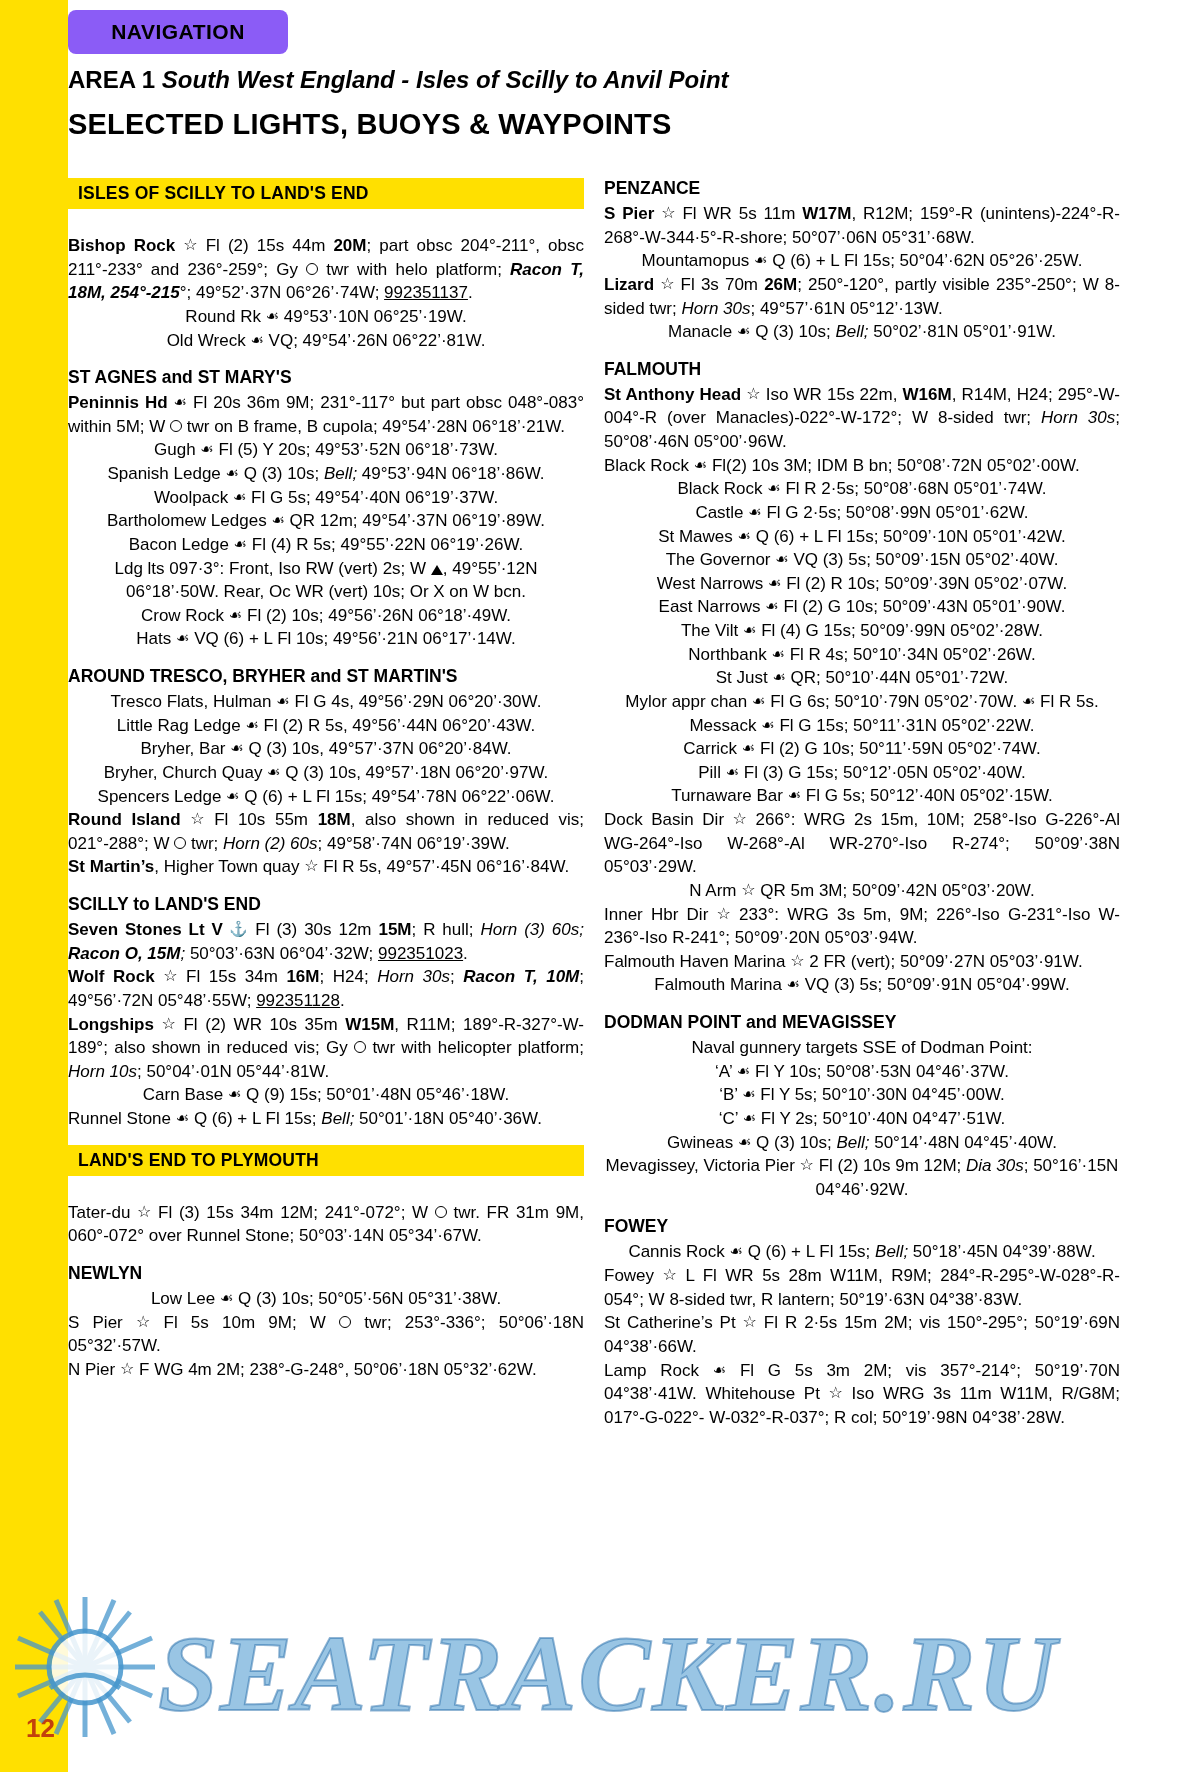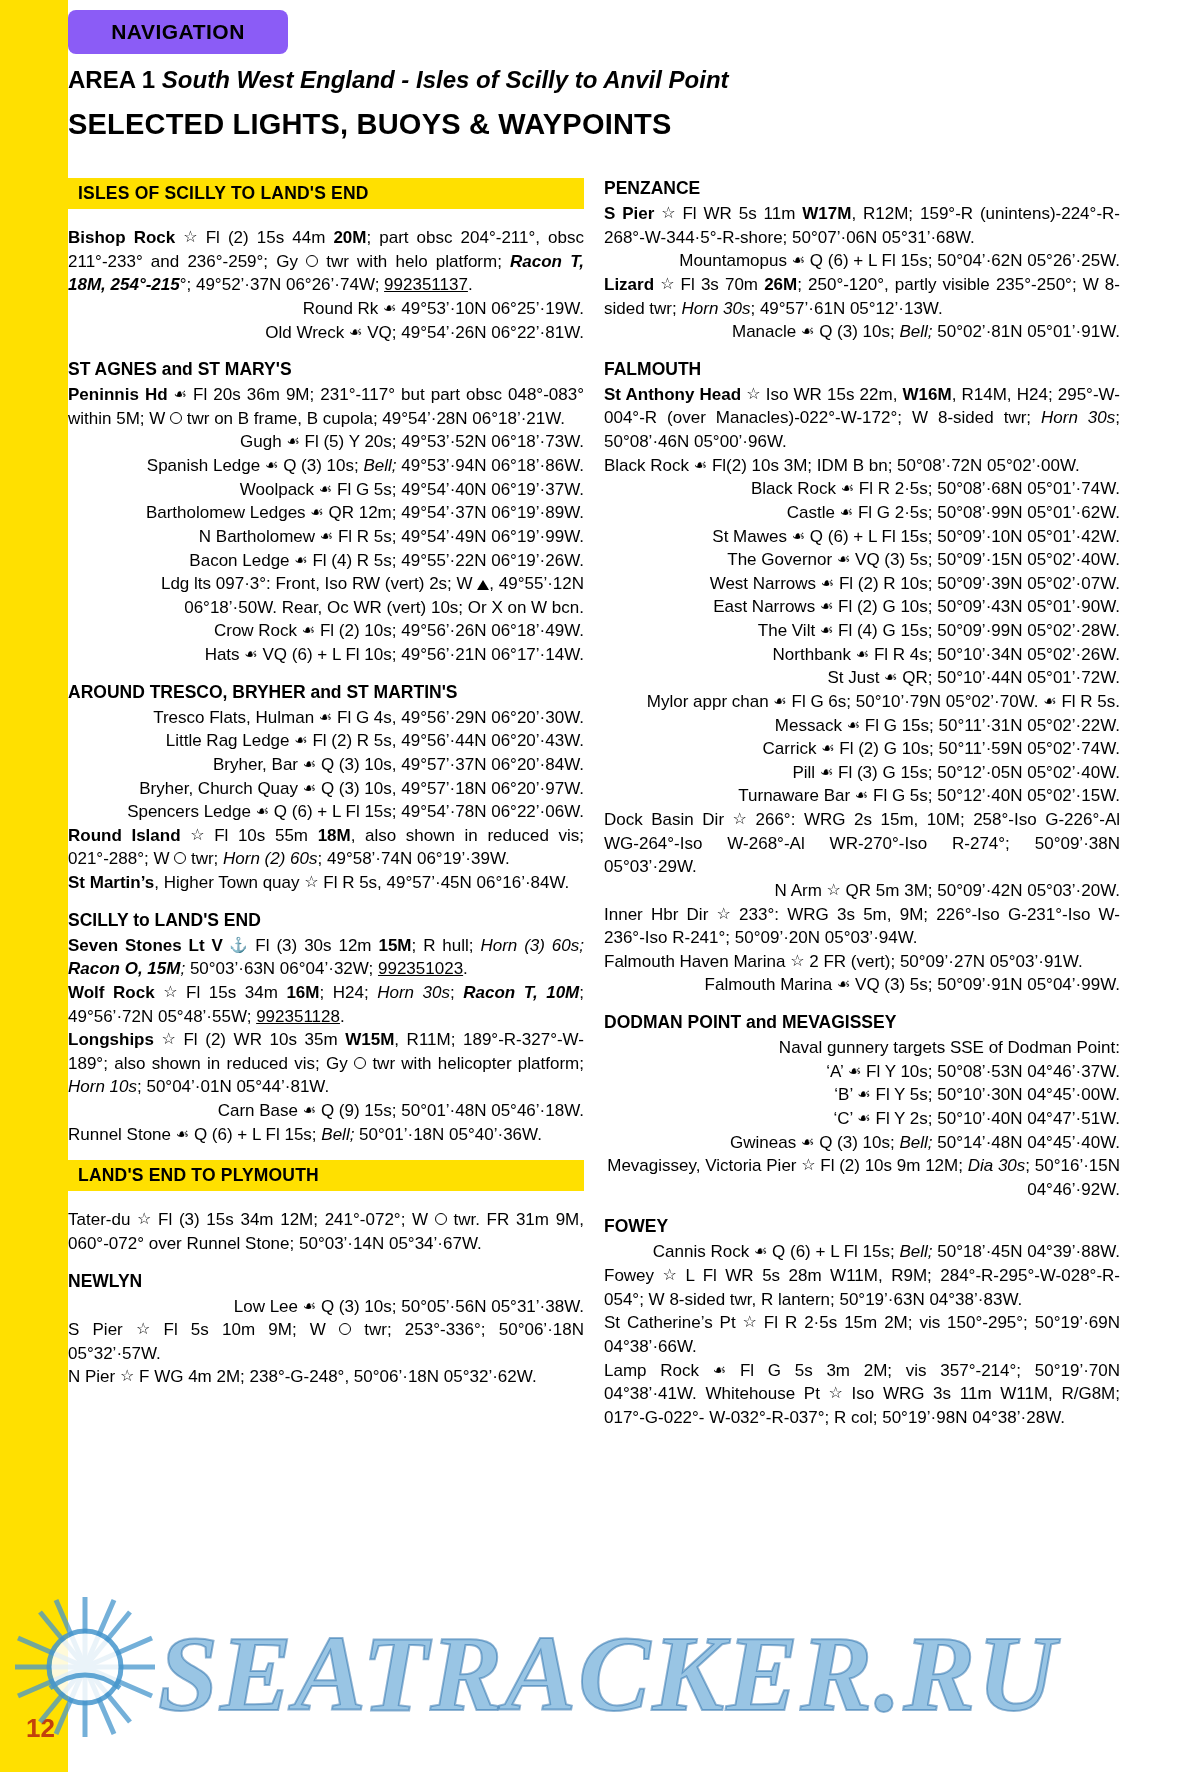--- a/index.html
+++ b/index.html
@@ -50,39 +50,39 @@
   }
   .col { position:absolute; top:0; width:516px; }
   .col-left { left:0; }
   .col-right { left:536px; }
 
   .bar {
     background:#ffe000;
     font-weight:bold;
     font-size:17.5px;
     padding:5px 0 5px 10px;
-    margin:0 0 17px 0;
+    margin:0 0 25px 0;
     letter-spacing:0.2px;
   }
 
   .secthead {
     font-weight:bold;
     font-size:17.5px;
     margin:15px 0 3px 0;
   }
   .secthead:first-child { margin-top:0; }
 
   p.e {
     margin:0 0 0 0;
     font-size:17px;
     line-height:1.39;
     text-align:justify;
     text-justify:inter-word;
   }
-  p.e.nj { text-align:right; }
+  p.e.nj { text-align:center; }
   b { font-weight:bold; }
   i { font-style:italic; }
   u { text-decoration:underline; }
   .ico {
     display:inline-block;
     font-size:15px;
     transform:translateY(-1px);
   }
   .star { font-size:16px; }
   .circ {
@@ -149,21 +149,20 @@
         <p class="e nj">Old Wreck <span class="ico">☙</span> VQ; 49°54’·26N 06°22’·81W.</p>
       </div>
 
       <div class="secthead">ST AGNES and ST MARY'S</div>
       <div>
         <p class="e"><b>Peninnis Hd</b> <span class="ico">☙</span> Fl 20s 36m 9M; 231°-117° but part obsc 048°-083° within 5M; W <span class="circ"></span> twr on B frame, B cupola; 49°54’·28N 06°18’·21W.</p>
         <p class="e nj">Gugh <span class="ico">☙</span> Fl (5) Y 20s; 49°53’·52N 06°18’·73W.</p>
         <p class="e nj">Spanish Ledge <span class="ico">☙</span> Q (3) 10s; <i>Bell;</i> 49°53’·94N 06°18’·86W.</p>
         <p class="e nj">Woolpack <span class="ico">☙</span> Fl G 5s; 49°54’·40N 06°19’·37W.</p>
         <p class="e nj">Bartholomew Ledges <span class="ico">☙</span> QR 12m; 49°54’·37N 06°19’·89W.</p>
-        <p class="e nj">N Bartholomew <span class="ico">☙</span> Fl R 5s; 49°54’·49N 06°19’·99W.</p>
         <p class="e nj">Bacon Ledge <span class="ico">☙</span> Fl (4) R 5s; 49°55’·22N 06°19’·26W.</p>
         <p class="e nj">Ldg lts 097·3°: Front, Iso RW (vert) 2s; W <span class="tri"></span>, 49°55’·12N 06°18’·50W. Rear, Oc WR (vert) 10s; Or X on W bcn.</p>
         <p class="e nj">Crow Rock <span class="ico">☙</span> Fl (2) 10s; 49°56’·26N 06°18’·49W.</p>
         <p class="e nj">Hats <span class="ico">☙</span> VQ (6) + L Fl 10s; 49°56’·21N 06°17’·14W.</p>
       </div>
 
       <div class="secthead">AROUND TRESCO, BRYHER and ST MARTIN'S</div>
       <div>
         <p class="e nj">Tresco Flats, Hulman <span class="ico">☙</span> Fl G 4s, 49°56’·29N 06°20’·30W.</p>
         <p class="e nj">Little Rag Ledge <span class="ico">☙</span> Fl (2) R 5s, 49°56’·44N 06°20’·43W.</p>

